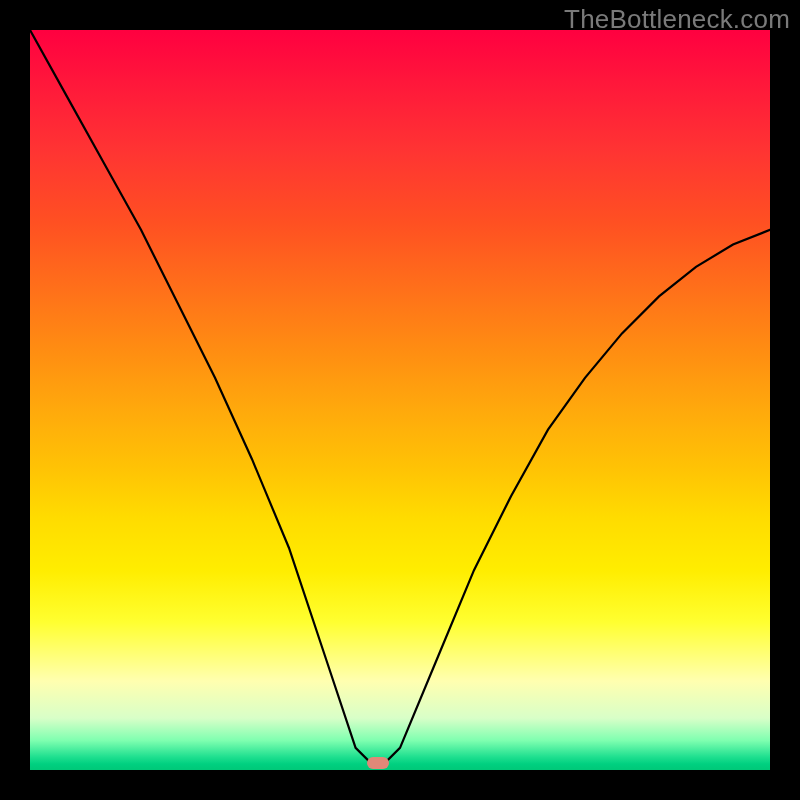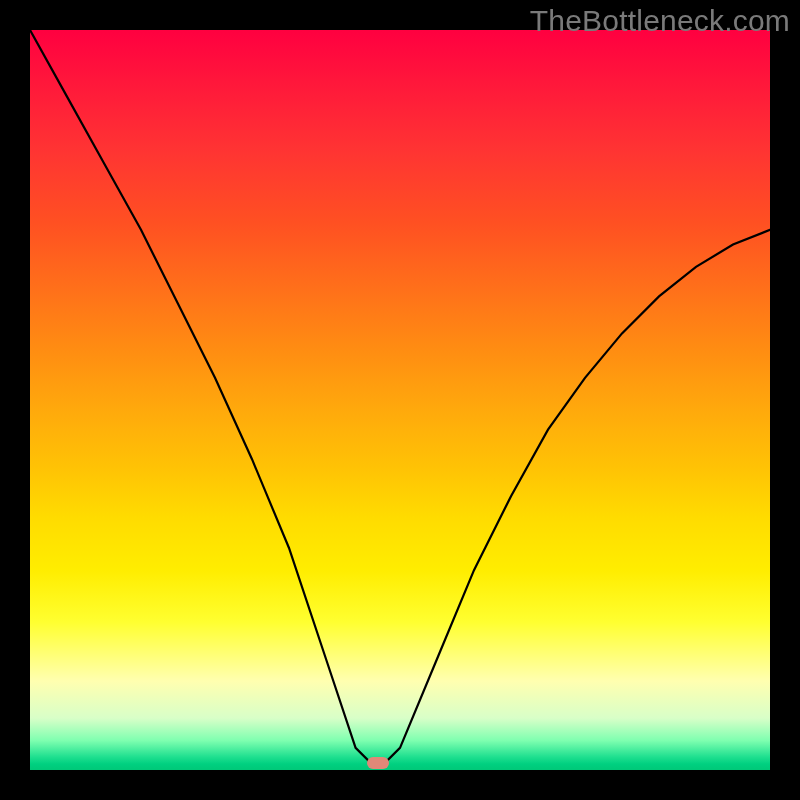--- a/index.html
+++ b/index.html
@@ -66,21 +66,21 @@
     border-radius: 6px;
     background: #e08878;
     left: 336px;
     top: 725px;
   }
   .watermark {
     position: absolute;
     top: 4px;
     right: 10px;
     color: #7a7a7a;
-    font-size: 30px;
+    font-size: 26px;
     letter-spacing: 0.2px;
     font-weight: 400;
   }
 </style>
 </head>
 <body>
 
 <div class="outer">
 
   <div class="plot">

